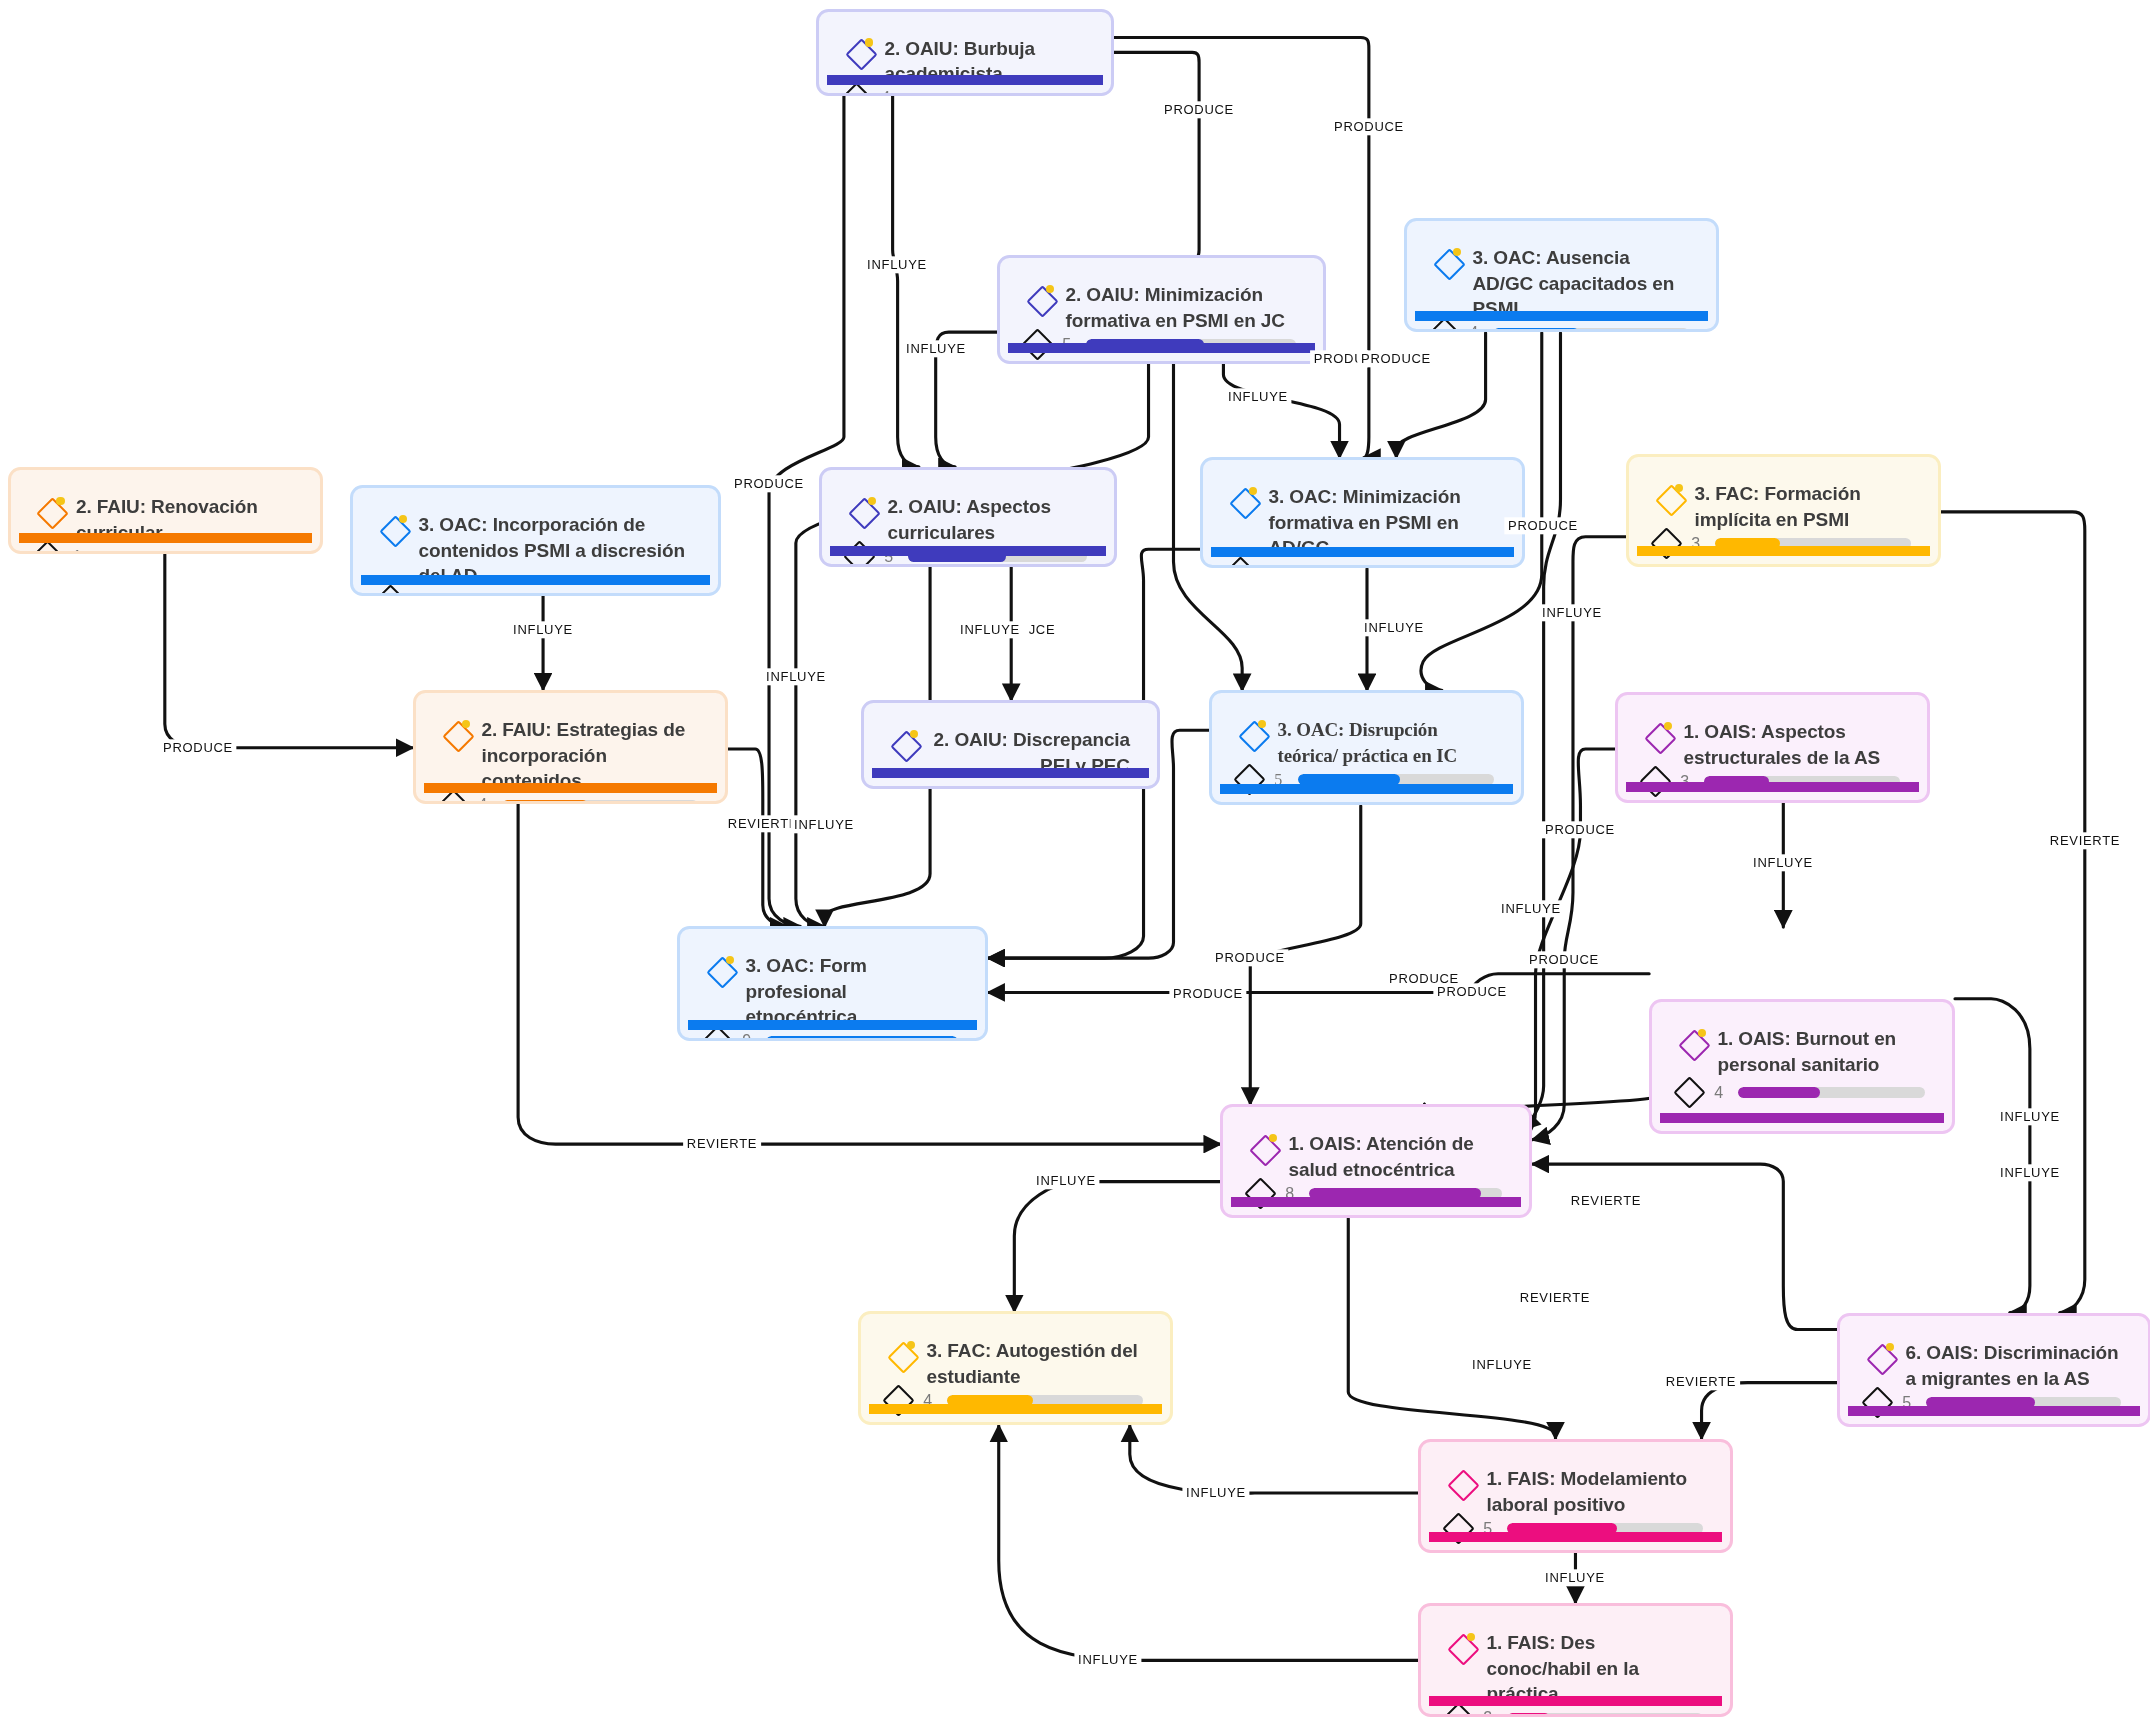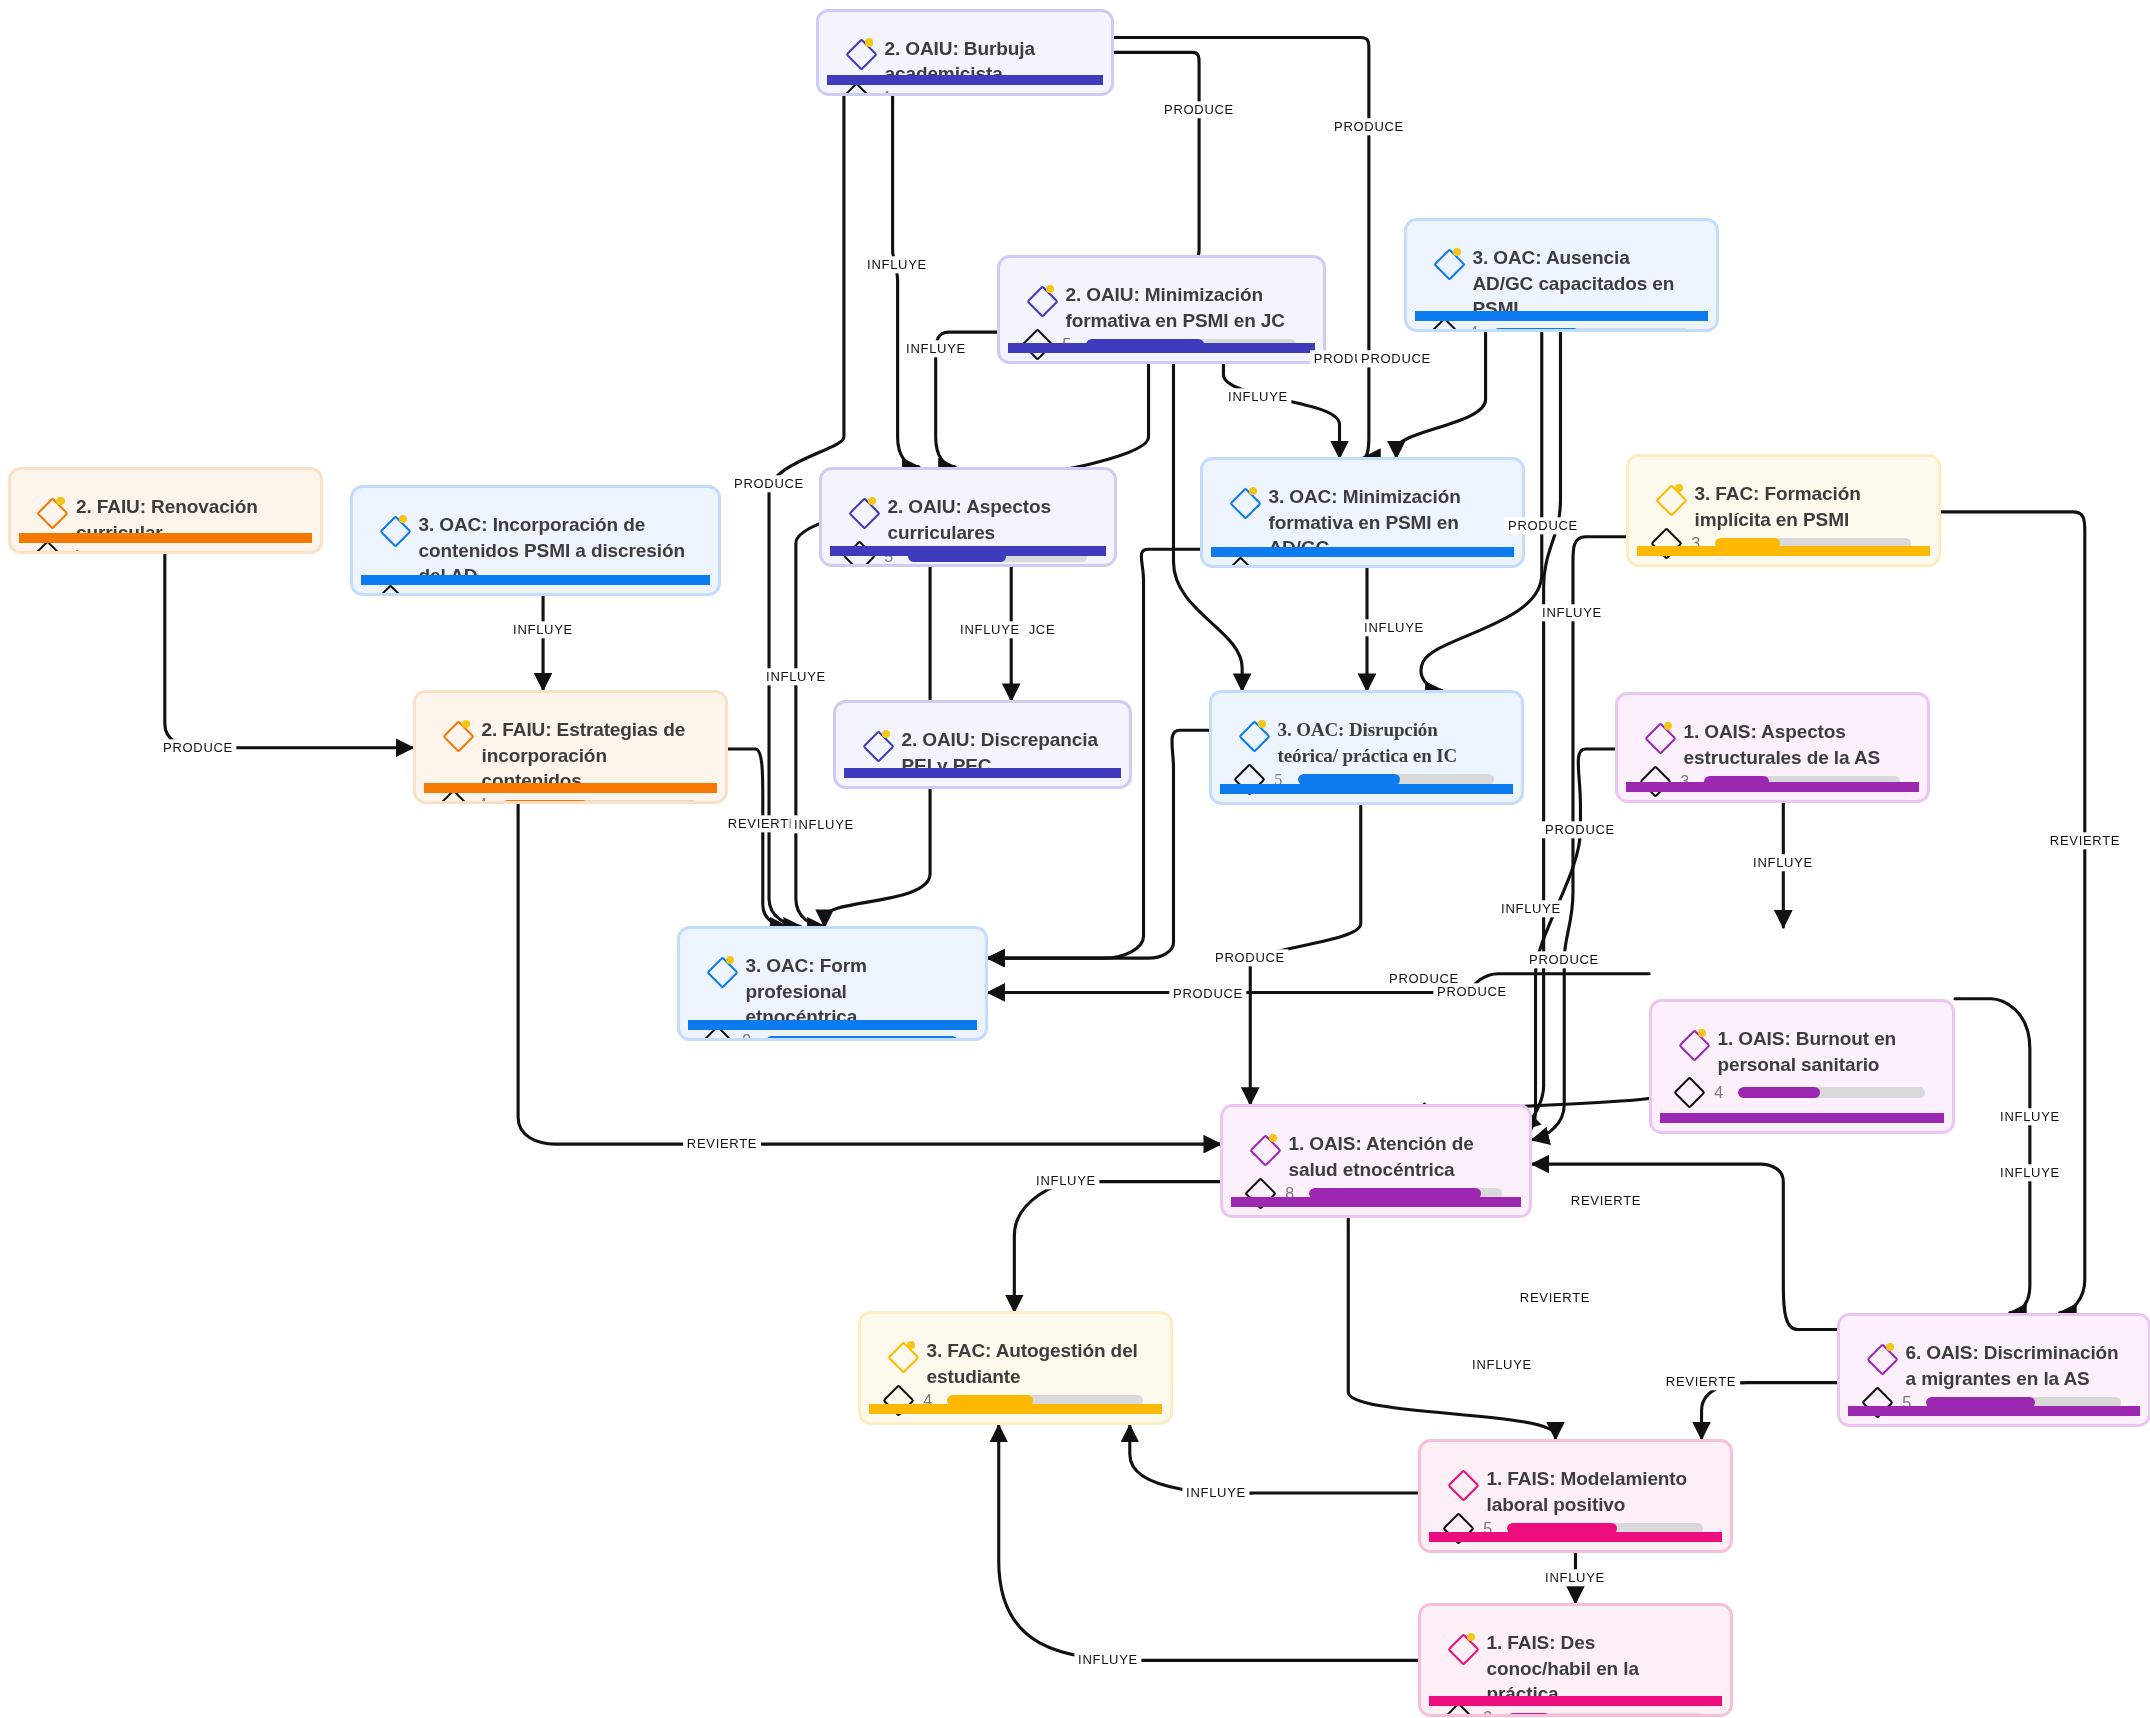--- a/index.html
+++ b/index.html
@@ -245,21 +245,21 @@
           <div class="meter-row">
             <span class="small-diamond"></span>
             <span class="count">4</span>
             <span class="bar">
               <i style="width:44%"></i>
             </span>
           </div>
           <div class="bottombar"></div>
         </div>
       </div>
-      <div class="node" style="left: 833px; top: 700px; width: 299px; height: 89px; --bg: #f3f4fd; --bd: #ccccf5; --ac: #3f3bbd;">
+      <div class="node" style="left: 861px; top: 700px; width: 299px; height: 89px; text-align: right; --bg: #f3f4fd; --bd: #ccccf5; --ac: #3f3bbd;">
         <div class="inner">
           <div class="head">
             <span class="diamond-wrap">
               <span class="diamond"></span>
               <span class="dot"></span>
             </span>
             <span class="title">2. OAIU: Discrepancia PEI y PEC</span>
           </div>
           <div class="meter-row" style="height:21px"></div>
           <div class="bottombar"></div>

